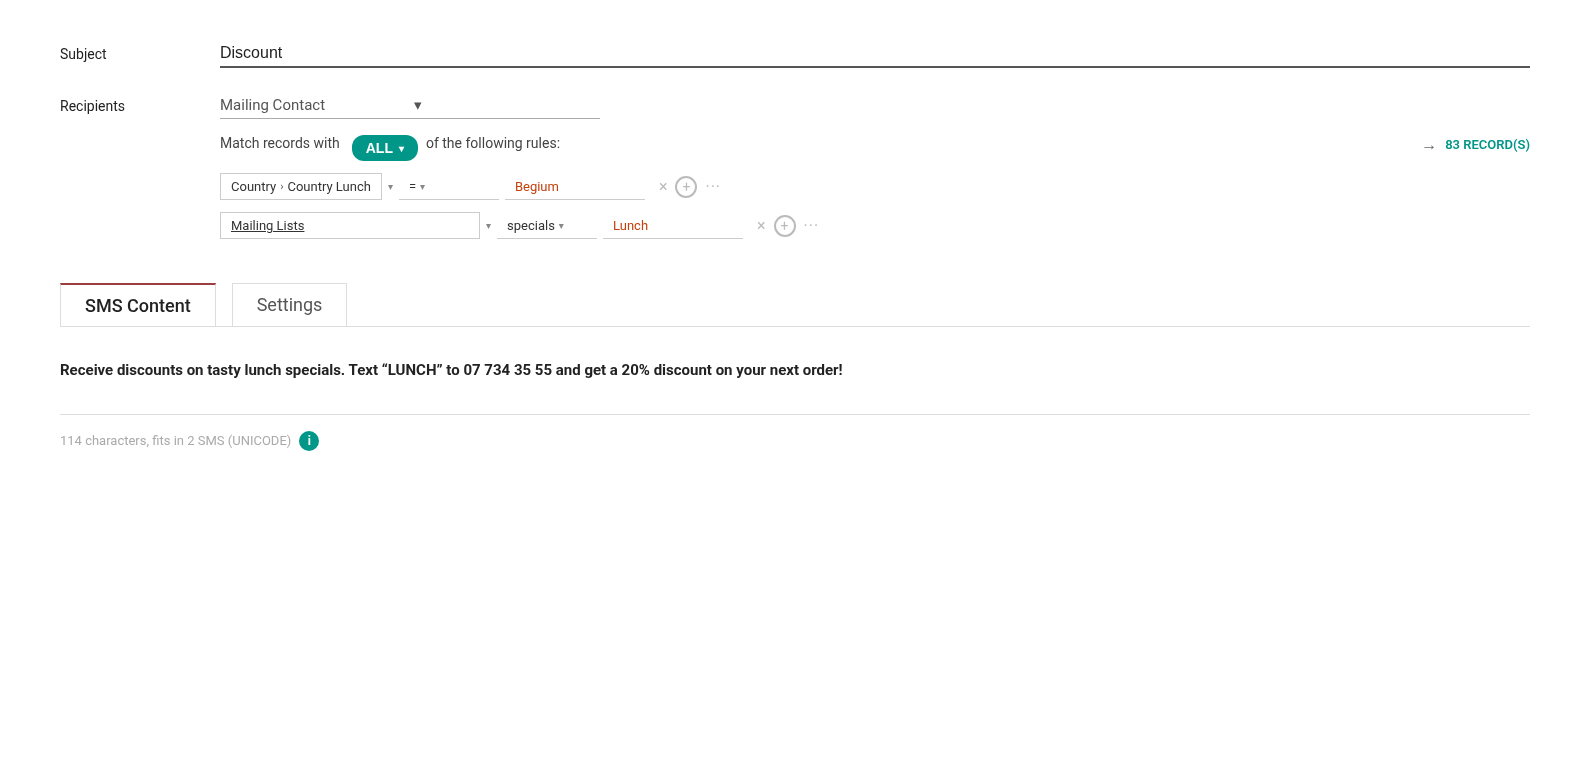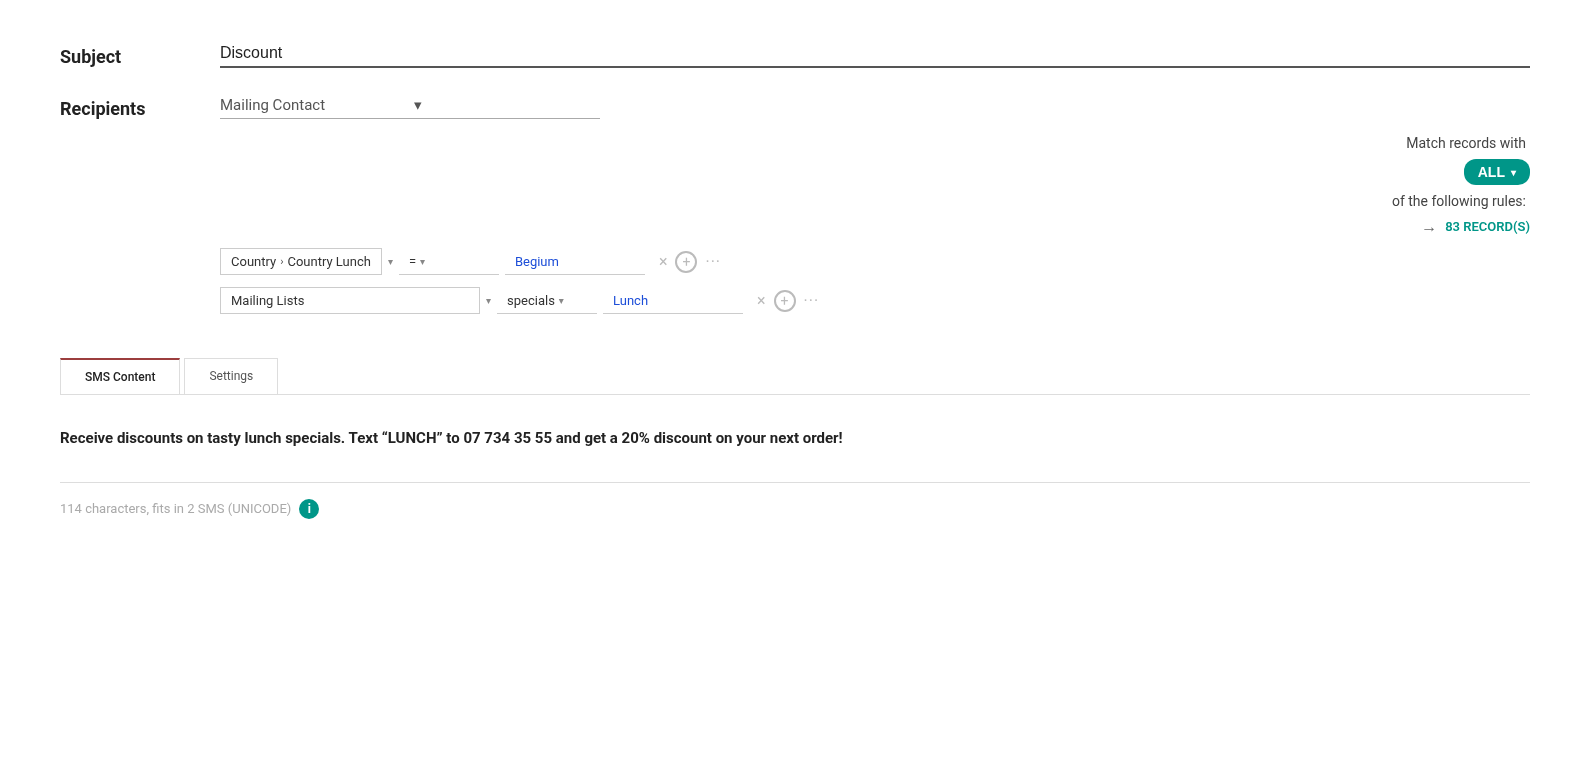--- a/index.html
+++ b/index.html
@@ -12,22 +12,22 @@
     .container {
       max-width: 1590px;
       padding: 40px 60px;
     }
     .field-row {
       display: flex;
       align-items: flex-start;
       margin-bottom: 24px;
     }
     .field-label {
-      font-weight: 700;
-      font-size: 18px;
+      font-weight: 400;
+      font-size: 14px;
       width: 160px;
       min-width: 160px;
       padding-top: 6px;
       color: #222;
     }
     .field-content {
       flex: 1;
     }
     .subject-input {
       border: none;
@@ -55,24 +55,23 @@
     .dropdown-arrow {
       color: #888;
       font-size: 12px;
       margin-left: 8px;
     }
     .rules-section {
       margin-top: 16px;
     }
     .match-row {
       display: flex;
-      align-items: flex-end;
+      align-items: flex-start;
       margin-bottom: 12px;
       gap: 8px;
-      flex-direction: column;
     }
     .match-text {
       font-size: 14px;
       color: #444;
       margin-right: 4px;
     }
     .all-button {
       background: #009688;
       color: #fff;
       border: none;
@@ -117,20 +116,21 @@
       color: #333;
       background: #fff;
       display: flex;
       align-items: center;
       gap: 4px;
       min-width: 80px;
       cursor: pointer;
     }
     .rule-field-wide {
       min-width: 260px;
+      text-decoration: underline;
     }
     .chevron-right {
       color: #555;
       font-size: 11px;
     }
     .rule-operator {
       border: none;
       border-bottom: 1px solid #ccc;
       padding: 5px 10px;
       font-size: 13px;
@@ -140,21 +140,21 @@
       cursor: pointer;
       display: flex;
       align-items: center;
       gap: 4px;
     }
     .rule-value {
       border: none;
       border-bottom: 1px solid #ccc;
       padding: 5px 10px;
       font-size: 13px;
-      color: #1d4ed8;
+      color: #c2410c;
       background: #fff;
       min-width: 140px;
       cursor: pointer;
       display: flex;
       align-items: center;
       gap: 4px;
     }
     .rule-actions {
       display: flex;
       align-items: center;
@@ -191,27 +191,27 @@
       font-size: 10px;
     }
     
     .tabs-row {
       display: flex;
       margin-top: 32px;
       border-bottom: 1px solid #ddd;
     }
     .tab {
       padding: 10px 24px;
-      font-size: 12px;
+      font-size: 18px;
       cursor: pointer;
       border: 1px solid #ddd;
       border-bottom: none;
       background: #fff;
       color: #555;
-      margin-right: 4px;
+      margin-right: 16px;
     }
     .tab.active {
       border-top: 2px solid #9c3e3e;
       color: #222;
       font-weight: 500;
       background: #fff;
     }
     
     .sms-content-area {
       padding: 32px 0 0 0;

